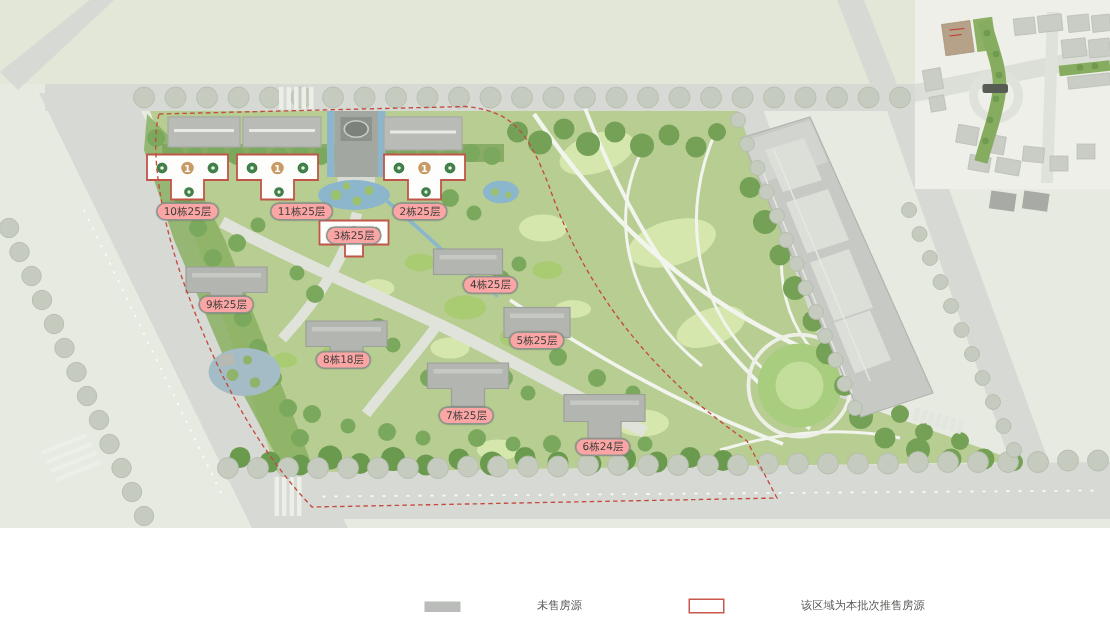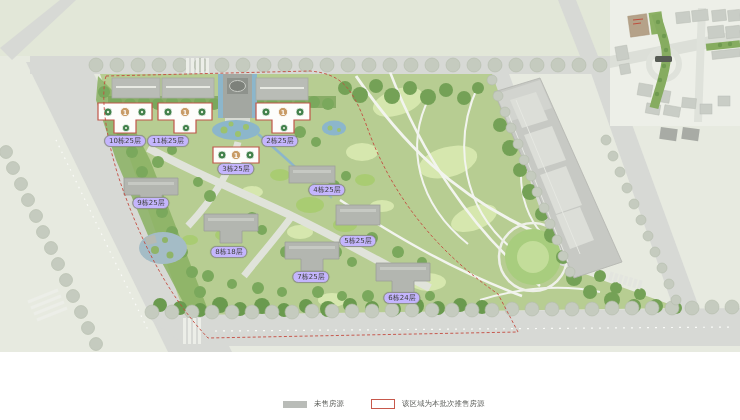--- a/index.html
+++ b/index.html
@@ -1,21 +1,21 @@
 <!DOCTYPE html>
 <html><head>
 <meta charset="utf-8">
 <style>
   html,body{margin:0;padding:0;background:#fff;}
   body{width:740px;height:420px;overflow:hidden;font-family:"DejaVu Sans","Liberation Sans",sans-serif;}
   .stage{position:relative;width:740px;height:420px;background:#fff;}
   .map{position:absolute;left:0;top:0;width:740px;height:352px;}
   .map svg{display:block;}
-  .pill{position:absolute;transform:translate(-50%,-50%);background:#c4b5fd;border:1px solid #90938d;border-radius:7px;padding:0px 4px;font-size:7px;line-height:10px;color:#3c3e3a;white-space:nowrap;box-shadow:0 0 1px rgba(0,0,0,.3);}
-  .legend{position:absolute;left:283px;top:399px;display:flex;align-items:center;font-size:7.5px;color:#5a5c58;}
+  .pill{position:absolute;transform:translate(-50%,-50%);background:#fca5a5;border:1px solid #90938d;border-radius:7px;padding:0px 4px;font-size:7px;line-height:10px;color:#3c3e3a;white-space:nowrap;box-shadow:0 0 1px rgba(0,0,0,.3);}
+  .legend{position:absolute;left:283px;top:399px;display:flex;align-items:center;font-size:7.5px;color:#5a5c58;gap:44px;}
   .legend .sw{width:24px;height:7px;background:#b9bcb8;display:inline-block;margin-right:7px;}
   .legend .rb{width:22px;height:8px;background:#fff;border:1px solid #c7584b;display:inline-block;margin:0 7px 0 27px;}
   .num{font-size:6.5px;font-weight:bold;fill:#ffffff;}
 </style>
 </head>
 <body>
 
 <div class="stage">
   <div class="map">
     <svg width="740" height="352" viewBox="0 0 740 352">
@@ -462,28 +462,28 @@
             <circle cx="660" cy="80" r="2.2"></circle>
             <circle cx="657" cy="94" r="2.2"></circle>
             <circle cx="720" cy="45" r="2.2"></circle>
             <circle cx="730" cy="44" r="2.2"></circle>
         </g>
         <rect x="655" y="56" width="17" height="6" rx="1.5" fill="#565b54"></rect>
       </g>
     </svg>
 
     <div class="pill" style="left:125px;top:141px">10栋25层</div>
-    <div class="pill" style="left:168px;top:141px">11栋25层</div>
+    <div class="pill" style="left:201px;top:141px">11栋25层</div>
     <div class="pill" style="left:280px;top:141px">2栋25层</div>
-    <div class="pill" style="left:236px;top:169px">3栋25层</div>
+    <div class="pill" style="left:236px;top:157px">3栋25层</div>
     <div class="pill" style="left:327px;top:190px">4栋25层</div>
-    <div class="pill" style="left:358px;top:241px">5栋25层</div>
+    <div class="pill" style="left:358px;top:227px">5栋25层</div>
     <div class="pill" style="left:402px;top:298px">6栋24层</div>
     <div class="pill" style="left:311px;top:277px">7栋25层</div>
-    <div class="pill" style="left:229px;top:252px">8栋18层</div>
+    <div class="pill" style="left:229px;top:240px">8栋18层</div>
     <div class="pill" style="left:151px;top:203px">9栋25层</div>
   </div>
 
   <div class="legend">
     <span class="sw"></span>
     <span>未售房源</span>
     <span class="rb"></span>
     <span>该区域为本批次推售房源</span>
   </div>
 </div>

